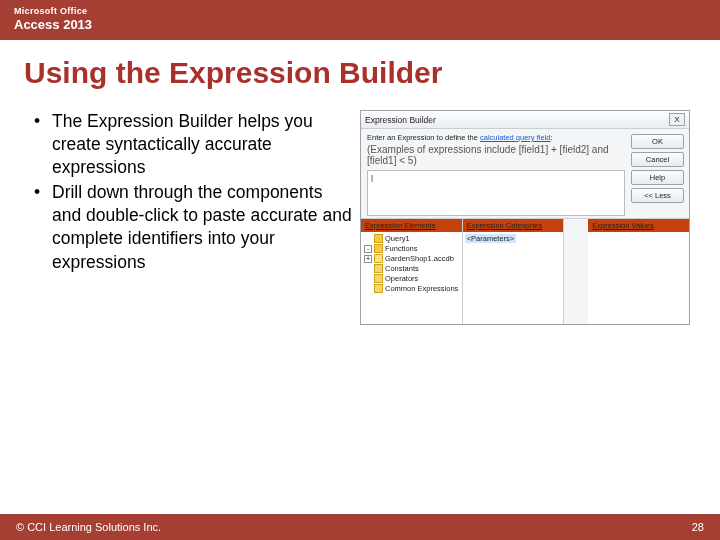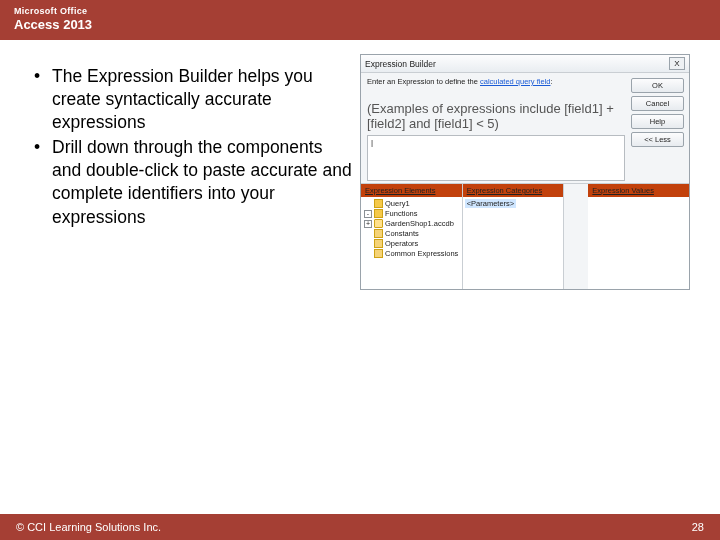--- a/index.html
+++ b/index.html
@@ -7,35 +7,35 @@
   .slide { width: 720px; height: 540px; position: relative; background: #fff; }
 
   .topbar { background: #a53f34; color: #fff; padding: 6px 14px 8px 14px; }
   .brand { font-size: 9px; font-weight: 700; letter-spacing: 0.3px; }
   .product { font-size: 13px; font-weight: 700; margin-top: 1px; }
 
   .title { color: #a8322b; font-size: 30px; font-weight: 700; padding: 16px 24px 6px 24px; }
 
   .content { display: flex; padding: 14px 18px 0 34px; gap: 6px; }
   .bullets { width: 320px; font-size: 17.5px; line-height: 1.32; }
-  .bullets ul { list-style: none; margin-top: 11px; }
+  .bullets ul { list-style: none; }
   .bullets li { position: relative; padding-left: 18px; margin-bottom: 2px; }
   .bullets li::before { content: "•"; position: absolute; left: 0; top: 0; }
 
   .shot { width: 330px; border-radius: 25px; }
   .dlg { border: 1px solid #9aa3ab; background: #f3f5f7; font-size: 8px; color: #222; }
   .dlg-tb { display: flex; justify-content: space-between; align-items: center; padding: 2px 4px; border-bottom: 1px solid #c9ced3; background: linear-gradient(#fdfdfe,#e9edf1); }
   .dlg-title { font-size: 8.5px; }
   .dlg-close { width: 16px; height: 13px; border: 1px solid #9aa3ab; background: #eef1f4; text-align: center; line-height: 11px; font-size: 8px; }
 
   .dlg-body { display: flex; }
   .dlg-main { flex: 1; padding: 4px 6px 2px 6px; }
   .hint1 { font-size: 7.5px; }
   .hint1 .lnk { color: #1a5bd6; text-decoration: underline; }
-  .hint2 { font-size: 13px; color: #555; margin-top: 15px; }
+  .hint2 { font-size: 10px; color: #555; margin-top: 2px; }
   .exprbox { margin-top: 4px; height: 46px; background: #fff; border: 1px solid #b7bcc1; padding: 2px 3px; font-size: 8px; }
 
   .dlg-side { width: 58px; padding: 5px 5px 0 0; display: flex; flex-direction: column; gap: 3px; }
   .btn { border: 1px solid #9aa3ab; background: linear-gradient(#fcfcfd,#e7ebef); font-size: 7.5px; text-align: center; padding: 2px 0; border-radius: 2px; }
 
   .cols { display: flex; border-top: 1px solid #c9ced3; }
   .col { flex: 1; border-right: 1px solid #c9ced3; }
   .col:last-child { border-right: none; margin-left: 24px; }
   .col-h { font-size: 7.5px; padding: 2px 4px; text-decoration: underline; background: #c2410c; }
   .col-b { background: #fff; height: 92px; overflow: hidden; padding: 2px 2px; font-size: 7.5px; }
@@ -52,20 +52,21 @@
 </head>
 <body>
 
 <div class="slide">
 
   <div class="topbar">
     <div class="brand">Microsoft Office</div>
     <div class="product">Access 2013</div>
   </div>
 
+  <div class="title">Using the Expression Builder</div>
 
   <div class="content">
     <div class="bullets">
       <ul>
         <li>The Expression Builder helps you create syntactically accurate expressions</li>
         <li>Drill down through the components and double-click to paste accurate and complete identifiers into your expressions</li>
       </ul>
     </div>
 
     <div class="shot">

